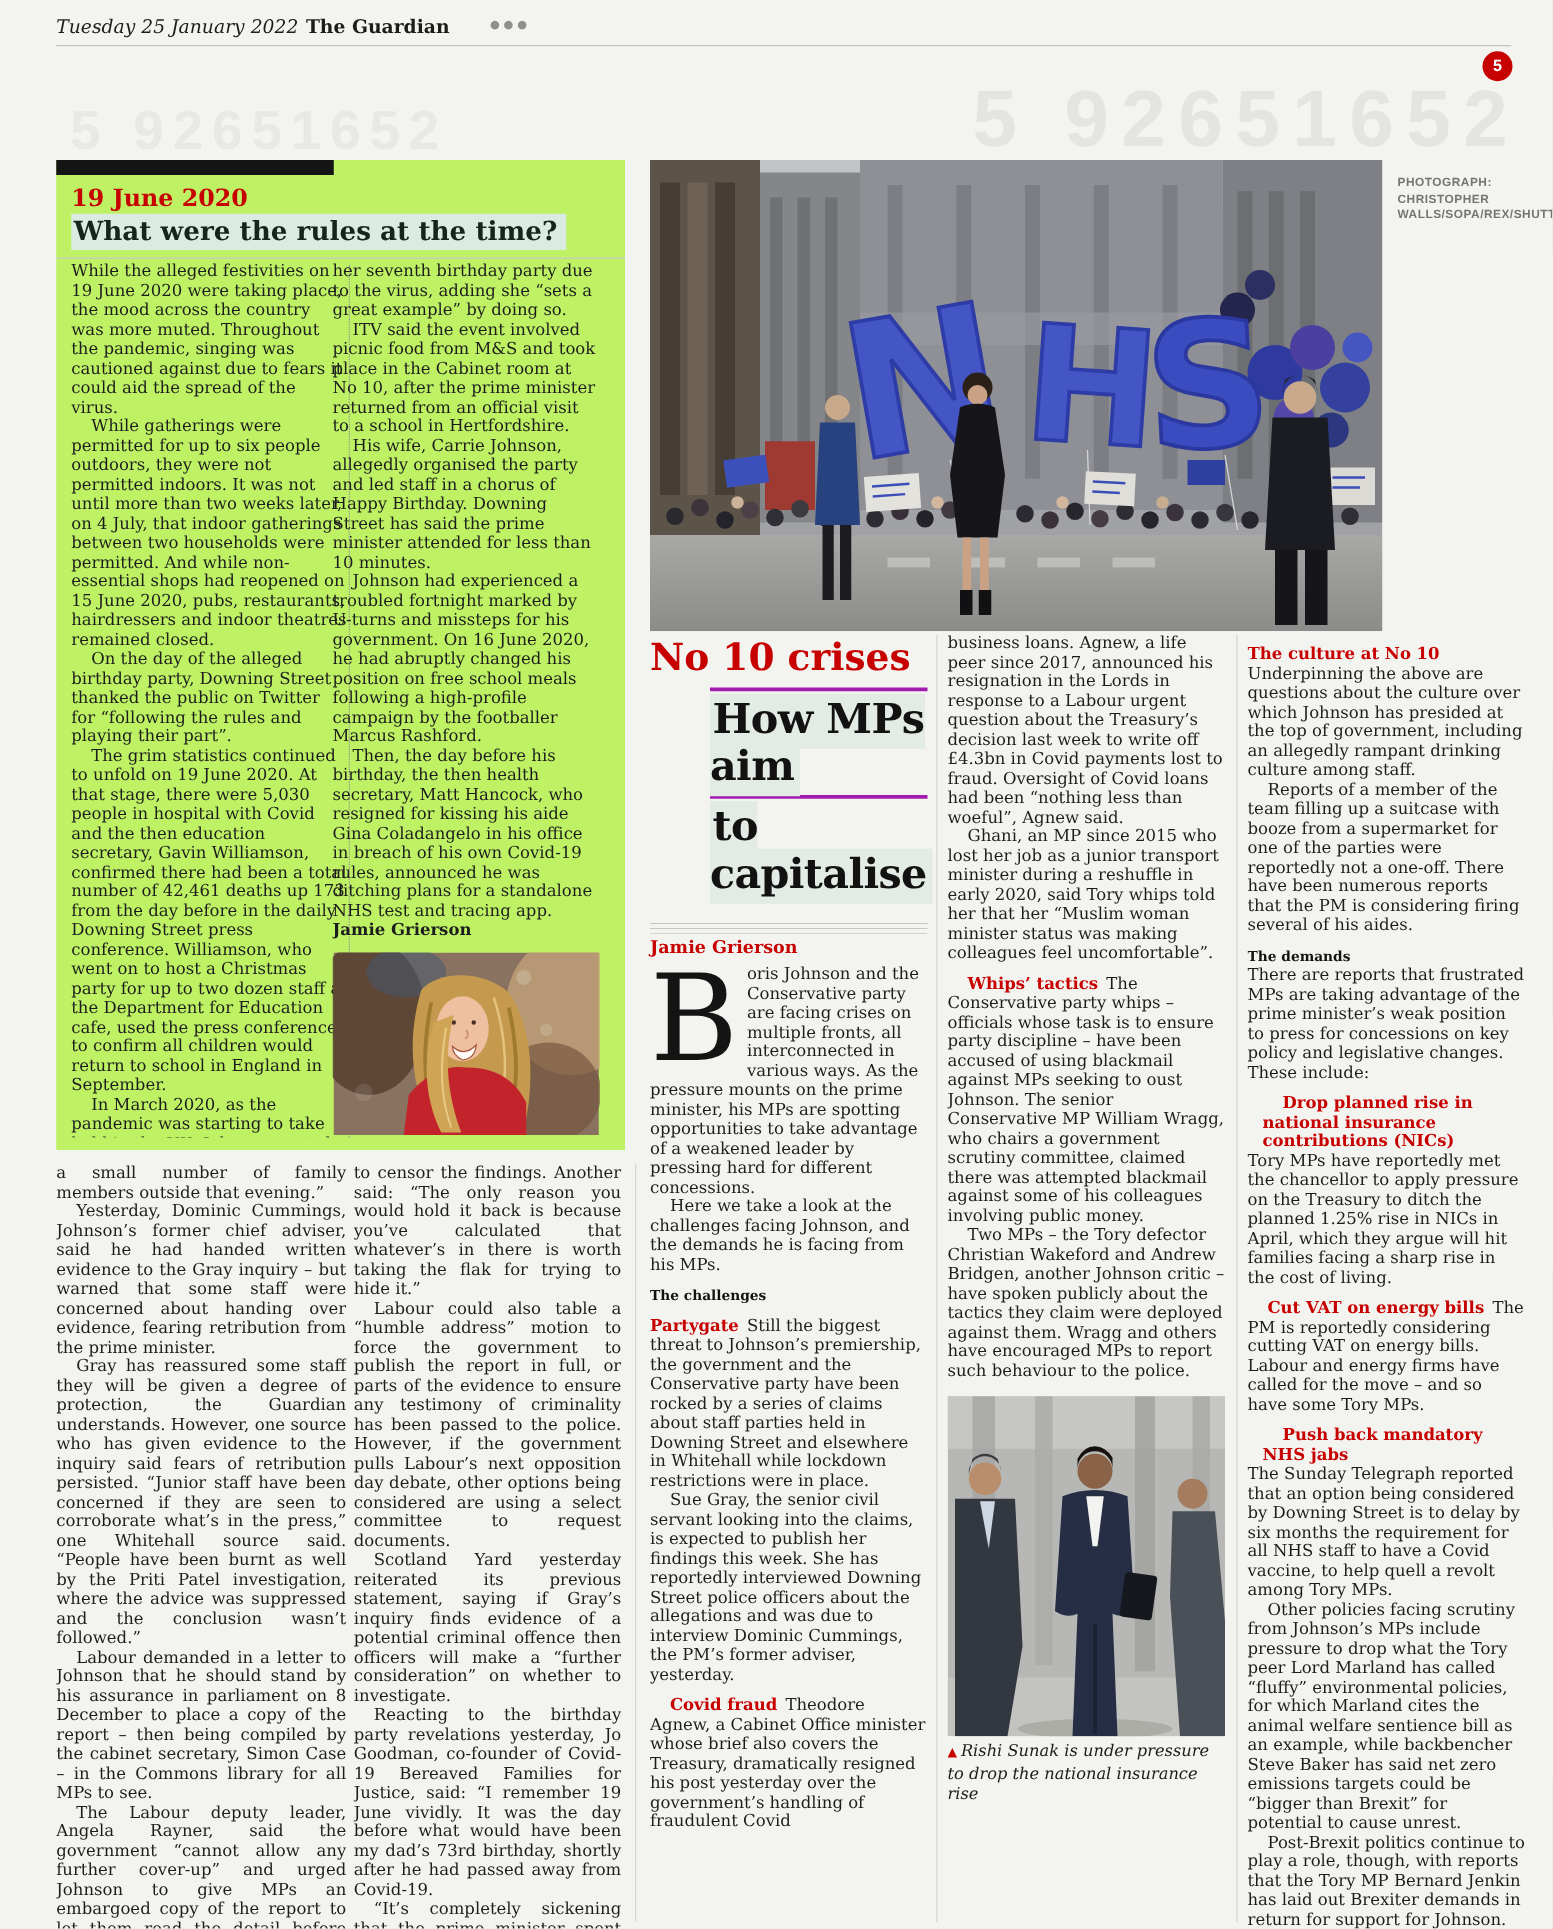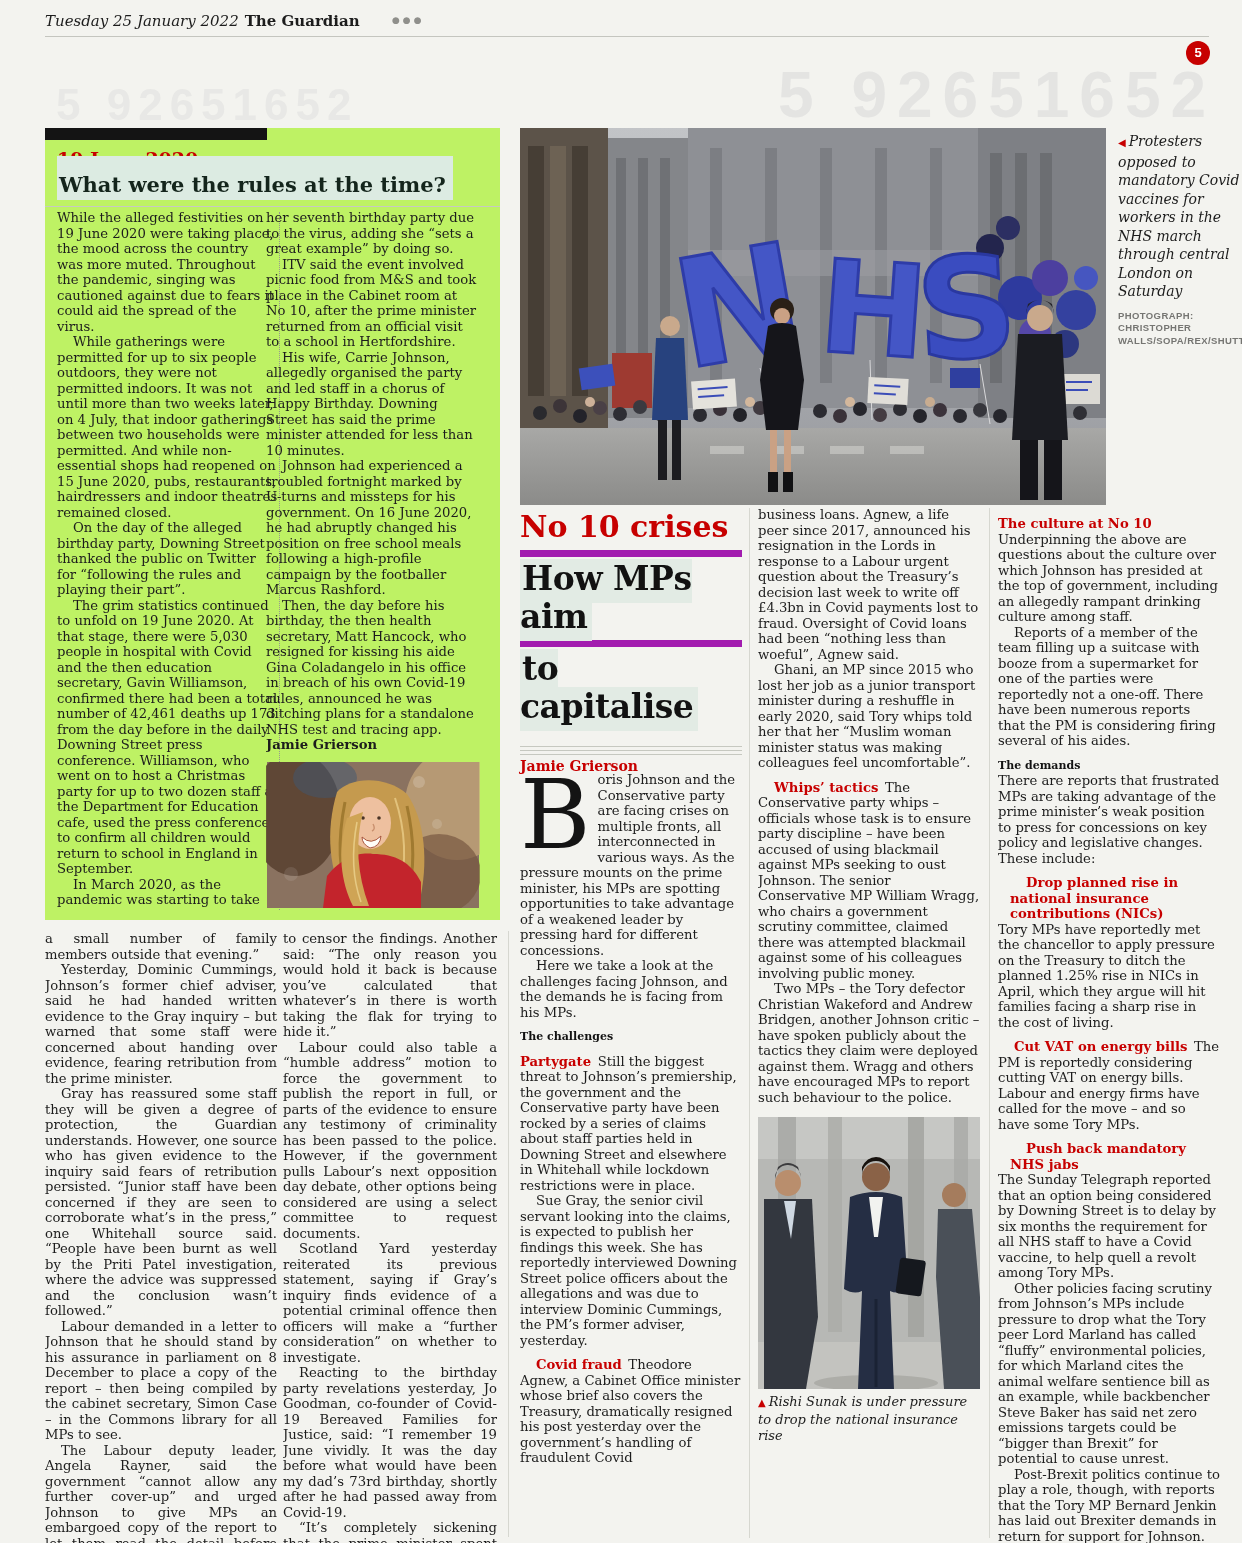--- a/index.html
+++ b/index.html
@@ -29,37 +29,37 @@
   .col .subhead{margin:9px 0 0;font-size:11px;line-height:15.5px;font-weight:bold;color:#121212;}
   .runin{color:var(--red);padding-right:2px;}
   .blocklabel{display:block;color:var(--red);margin-left:12px;}
   .justified p.para{text-align:justify;}
   .dropcap{float:left;font-size:96px;line-height:78px;padding:4px 7px 0 0;color:#141414;}
   
   .rules-box{position:absolute;left:45px;top:128px;width:455px;height:792px;background:#bef264;z-index:1;}
   .rules-box .blackbar{position:absolute;left:0;top:0;width:222px;height:12px;background:#141414;}
   .rules-box .kicker{position:absolute;left:12px;top:20px;font-weight:bold;font-size:19px;color:var(--red);}
   .rules-box .title{position:absolute;left:12px;top:44px;font-weight:bold;font-size:21px;color:#14251c;}
-  .rules-box .title span{background:#dcebe2;padding:16px 7px 3px 2px;}
+  .rules-box .title span{background:#dcebe2;padding:1px 7px 3px 2px;}
   .rules-box .title-rule{position:absolute;left:0;right:0;top:78px;height:1px;background:#c7c9c2;}
   .box-col1{left:57px;top:210px;width:221px;height:700px;}
   .box-col2{left:266px;top:210px;width:214px;height:702px;}
   .box-dotted{position:absolute;left:234px;top:84px;height:698px;border-left:1px dotted #97978f;}
   figure{margin:9px 0 0;}
   figcaption{font-style:italic;font-size:13px;line-height:16.5px;margin-top:5px;}
   .cap-icon{color:var(--red);font-style:normal;font-size:10px;margin-right:3px;}
   
   .lead-photo{position:absolute;left:520px;top:128px;width:586px;height:377px;z-index:1;overflow:hidden;}
   .lead-caption{position:absolute;left:1118px;top:132px;width:122px;z-index:1;}
   .lead-caption .txt{font-style:italic;font-size:14px;line-height:18.5px;}
   .lead-caption .credit{margin-top:9px;font:bold 9.5px/12.5px var(--sans);letter-spacing:.4px;color:#757572;}
   
   .main-head{position:absolute;left:520px;top:510px;width:222px;z-index:1;}
   .main-kicker{font-weight:bold;font-size:30px;line-height:34px;color:var(--red);margin:0 0 6px;}
-  .hl-line{border-top:7px solid #a21caf;padding:3px 0 4px;}
+  .hl-line{border-top:3px solid #a21caf;padding:3px 0 4px;margin-left:48px;}
   .hl-line span{background:var(--mint);padding:0 5px 5px 2px;font-weight:bold;font-size:33px;line-height:38px;
        letter-spacing:-0.5px;color:#121212;}
   .byline-rules{margin-top:16px;height:9px;background:repeating-linear-gradient(to bottom,#c6c8c0 0 1px,transparent 1px 4px);}
   .byline{color:var(--red);font-weight:bold;font-size:14px;margin-top:3px;}
   
   .main-col1{left:520px;top:772px;width:222px;height:771px;}
   .main-col2{left:758px;top:507px;width:222px;height:1036px;}
   .main-col3{left:998px;top:507px;width:222px;height:1036px;}
   .cont-col1{left:45px;top:931px;width:232px;height:612px;}
   .cont-col2{left:283px;top:931px;width:214px;height:612px;}
@@ -236,21 +236,20 @@
         <circle cx="520" cy="190" r="13" fill="#c9a98c"></circle>
         <path d="M506,186 A14 14 0 0 1 534,186 L532,176 Q520,168 508,176 Z" fill="#23232a"></path>
         <path d="M498,206 L542,206 L548,312 L492,312 Z" fill="#1b1c22"></path>
         <rect x="500" y="312" width="18" height="60" fill="#15151a"></rect>
         <rect x="524" y="312" width="18" height="60" fill="#15151a"></rect>
       </g>
     </svg>
   </div>
 
   <div class="lead-caption">
-    <div class="txt"><span class="cap-icon">◀</span><span>Protesters opposed to mandatory Covid vaccines for workers in the NHS march through central London on Saturday</span></div>
     <div class="credit">PHOTOGRAPH: CHRISTOPHER WALLS/SOPA/REX/SHUTTERSTOCK</div>
   </div>
 
   <div class="main-head">
     <div class="main-kicker">No 10 crises</div>
     <div class="hl-line"><span>How MPs aim</span></div>
     <div class="hl-line"><span>to capitalise</span></div>
     <div class="byline-rules"></div>
     <div class="byline">Jamie Grierson</div>
   </div>

